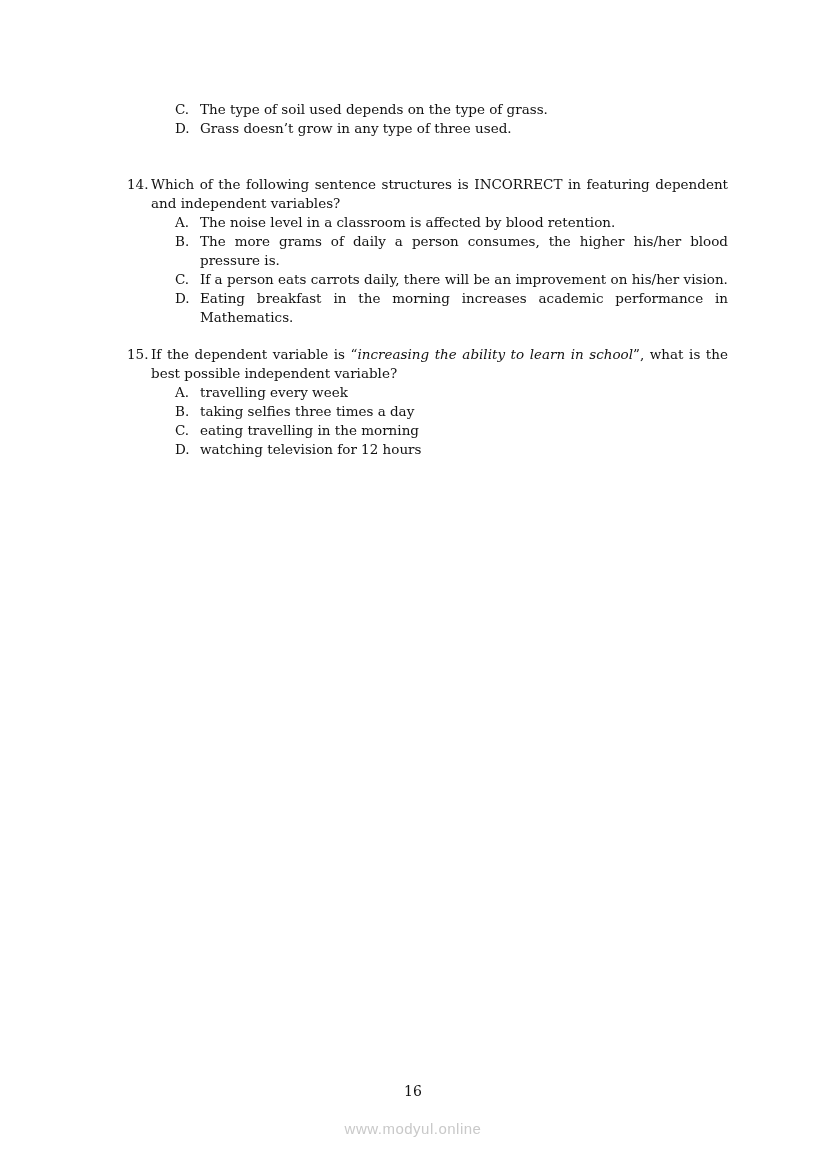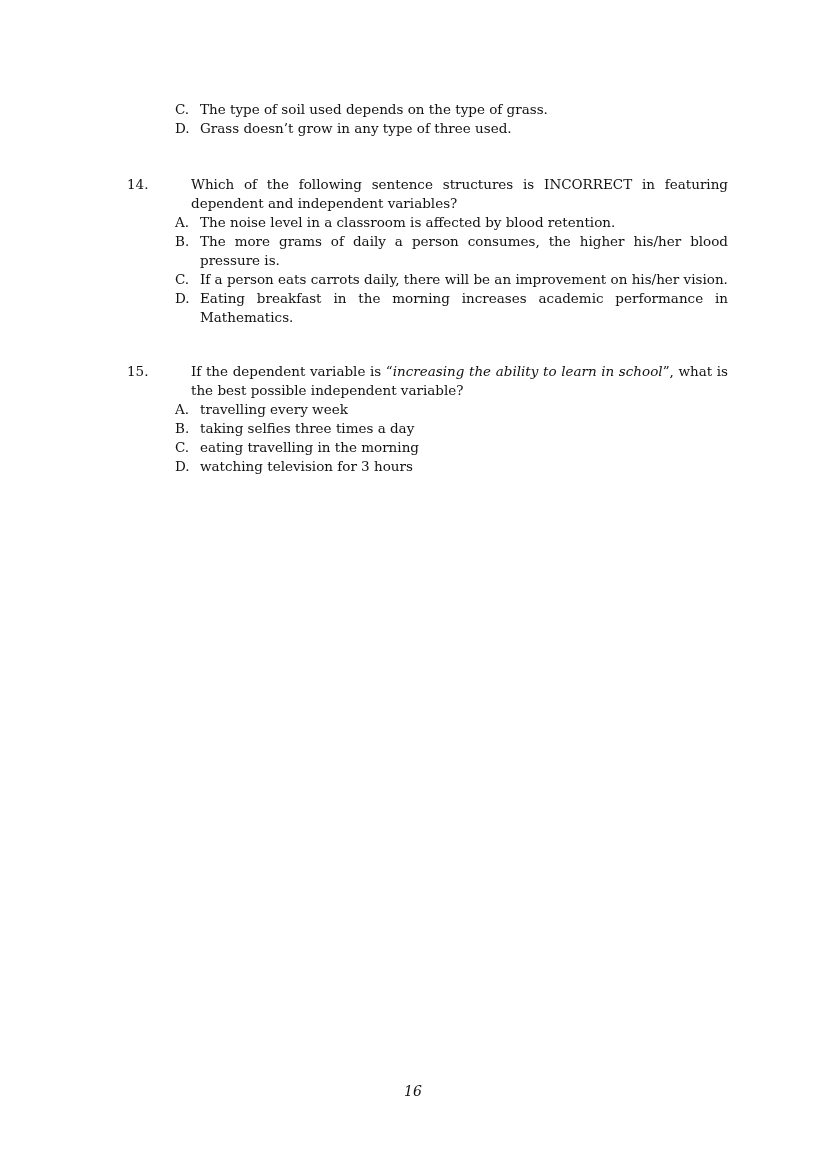--- a/index.html
+++ b/index.html
@@ -34,47 +34,45 @@
     flex: 0 0 25px;
   }
   .opt-text {
     flex: 1 1 auto;
     text-align: justify;
   }
   .question {
     margin-top: 37px;
   }
   .question.q15 {
-    margin-top: 35px;
+    margin-top: 18px;
   }
   .q-line {
     display: flex;
     align-items: flex-start;
-    gap: 40px;
   }
   .q-num {
     flex: 0 0 24px;
   }
   .q-text {
     flex: 1 1 auto;
     text-align: justify;
   }
   .q-text em {
   }
   .q-options {
     margin-left: 48px;
   }
   .page-number {
     position: absolute;
     top: 1082px;
     left: 0;
     right: 0;
     text-align: center;
     font-size: 14px;
-    font-style: italic;
   }
   .watermark {
     position: absolute;
     top: 1119px;
     left: 0;
     right: 0;
     text-align: center;
     font-family: "Liberation Sans", sans-serif;
     font-size: 15px;
     color: #c9c9c9;
@@ -137,22 +135,23 @@
         <div class="option-row">
           <span class="opt-letter">B.</span>
           <div class="opt-text">taking selfies three times a day</div>
         </div>
         <div class="option-row">
           <span class="opt-letter">C.</span>
           <div class="opt-text">eating travelling in the morning</div>
         </div>
         <div class="option-row">
           <span class="opt-letter">D.</span>
-          <div class="opt-text">watching television for 3 hours</div>
+          <div class="opt-text">watching television for 12 hours</div>
         </div>
       </div>
     </div>
 
   </div>
 
   <div class="page-number">16</div>
+  <div class="watermark">www.modyul.online</div>
 
 </div>
 
 </body></html>

